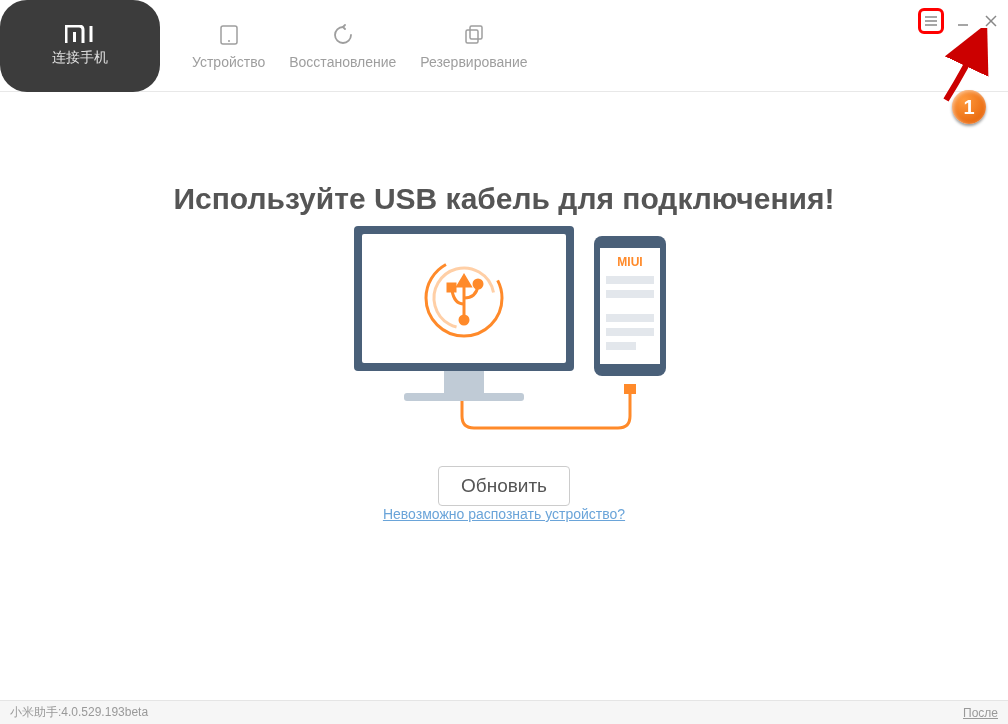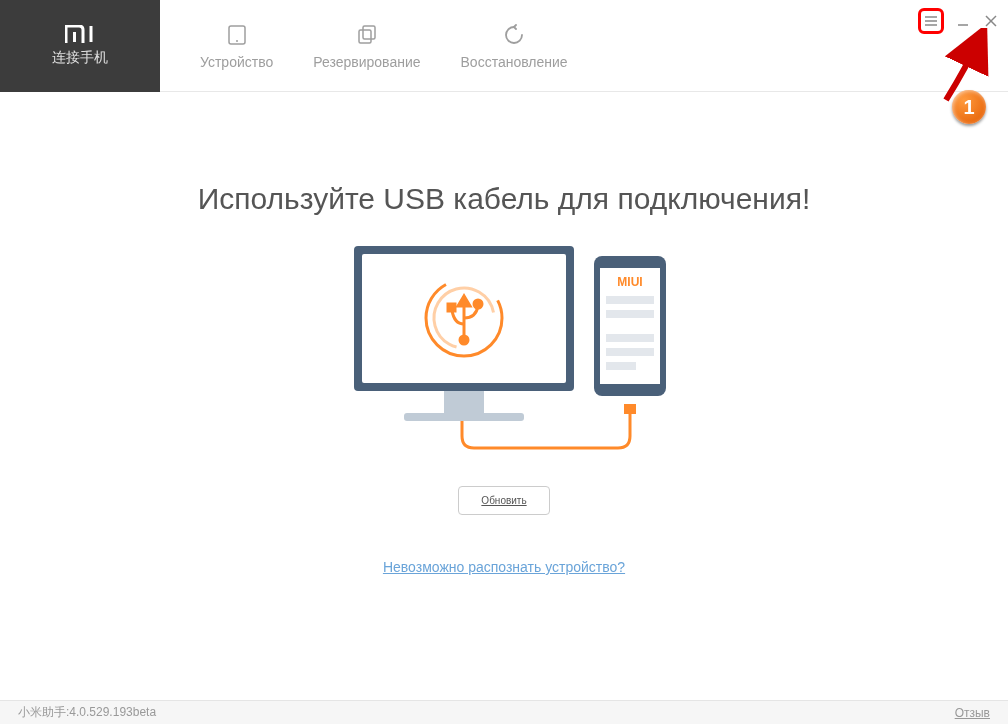--- a/index.html
+++ b/index.html
@@ -20,20 +20,21 @@
   }
   .brand-tab {
     width: 160px;
     height: 92px;
     background: #3c3c3c;
     display: flex;
     flex-direction: column;
     align-items: center;
     justify-content: center;
     color: #fff;
+    border-radius: 27px;
   }
   .brand-logo {
     display: flex;
     flex-direction: row;
     align-items: flex-end;
     margin-bottom: 6px;
   }
   .brand-label {
     font-size: 14px;
     color: #e0e0e0;
@@ -41,21 +42,21 @@
   .nav {
     display: flex;
     align-items: center;
     padding-left: 20px;
   }
   .nav-item {
     display: flex;
     flex-direction: column;
     align-items: center;
     justify-content: center;
-    margin: 0 20px;
+    margin: 0 12px;
     color: #9e9e9e;
     font-size: 14px;
     cursor: pointer;
     height: 92px;
   }
   .nav-item .nav-icon {
     margin-bottom: 6px;
     display:flex;
     align-items:center;
     justify-content:center;
@@ -111,66 +112,63 @@
 
   .main {
     display:flex;
     flex-direction:column;
     align-items:center;
     padding-top: 90px;
   }
   .title {
     font-size: 30px;
     color: #555;
-    font-weight: 400;
-    margin-bottom: 20px;
+    font-weight: 700;
   }
   .subtitle {
     font-size: 14px;
     color: #999;
     margin-bottom: 30px;
   }
 
   .illustration {
     width: 420px;
     height: 220px;
     position: relative;
     margin: 0 auto 30px auto;
     text-decoration: underline;
   }
 
   .refresh-btn {
     padding: 8px 22px;
     background: #fff;
     border: 1px solid #ccc;
     border-radius: 4px;
-    font-size: 10px;
+    font-size: 19px;
     color: #555;
     cursor: pointer;
-    margin-bottom: 16px;
-    text-decoration: underline;
+    margin-bottom: 0;
   }
   .help-link {
     color: #6aa4d9;
     font-size: 14px;
     text-decoration: underline;
     cursor: pointer;
-    margin-top: 28px;
   }
 
   .footer {
     position:absolute;
     bottom:0; left:0; right:0;
     height:24px;
     background:#f6f6f6;
     border-top:1px solid #e5e5e5;
     display:flex;
     align-items:center;
     justify-content:space-between;
-    padding: 0 18px;
+    padding: 0 10px;
     font-size:12px;
     color:#999;
   }
   .footer .feedback { text-decoration: underline; cursor:pointer; }
 </style>
 </head>
 <body>
 
 <div class="header">
   <div class="brand-tab">
@@ -189,35 +187,35 @@
       <span class="nav-icon">
         <svg width="22" height="22" viewBox="0 0 22 22">
             <rect x="3" y="2" width="16" height="18" rx="2" fill="none" stroke="#9e9e9e" stroke-width="1.5"></rect>
             <circle cx="11" cy="17" r="1" fill="#9e9e9e"></circle>
           </svg>
       </span>
       <span>Устройство</span>
     </div>
     <div class="nav-item">
       <span class="nav-icon">
+        <svg width="24" height="22" viewBox="0 0 24 22">
+            <path d="M20 11 A8 8 0 1 1 12 3" fill="none" stroke="#9e9e9e" stroke-width="1.8" stroke-linecap="round"></path>
+            <path d="M14 1 L12 3 L14 5" fill="none" stroke="#9e9e9e" stroke-width="1.8" stroke-linecap="round" stroke-linejoin="round"></path>
+          </svg>
+      </span>
+      <span>Восстановление</span>
+    </div>
+    <div class="nav-item">
+      <span class="nav-icon">
         <svg width="22" height="22" viewBox="0 0 22 22">
             <rect x="3" y="6" width="12" height="13" rx="1.5" fill="none" stroke="#9e9e9e" stroke-width="1.5"></rect>
             <rect x="7" y="2" width="12" height="13" rx="1.5" fill="none" stroke="#9e9e9e" stroke-width="1.5"></rect>
           </svg>
       </span>
       <span>Резервирование</span>
-    </div>
-    <div class="nav-item">
-      <span class="nav-icon">
-        <svg width="24" height="22" viewBox="0 0 24 22">
-            <path d="M20 11 A8 8 0 1 1 12 3" fill="none" stroke="#9e9e9e" stroke-width="1.8" stroke-linecap="round"></path>
-            <path d="M14 1 L12 3 L14 5" fill="none" stroke="#9e9e9e" stroke-width="1.8" stroke-linecap="round" stroke-linejoin="round"></path>
-          </svg>
-      </span>
-      <span>Восстановление</span>
     </div>
   </div>
 
   <div class="window-controls">
     <div class="win-menu">
       <svg width="14" height="12" viewBox="0 0 14 12">
         <line x1="1" y1="2" x2="13" y2="2" stroke="#888" stroke-width="1.5"></line>
         <line x1="1" y1="6" x2="13" y2="6" stroke="#888" stroke-width="1.5"></line>
         <line x1="1" y1="10" x2="13" y2="10" stroke="#888" stroke-width="1.5"></line>
       </svg>
@@ -288,14 +286,14 @@
       <rect x="312" y="126" width="30" height="8" fill="#e3e7ec"></rect>
     </svg>
   </div>
 
   <button class="refresh-btn">Обновить</button>
   <a class="help-link">Невозможно распознать устройство?</a>
 </div>
 
 <div class="footer">
   <span>小米助手:4.0.529.193beta</span>
-  <span class="feedback">Отзыв</span>
+  <span class="feedback">После</span>
 </div>
 
 </body></html>

